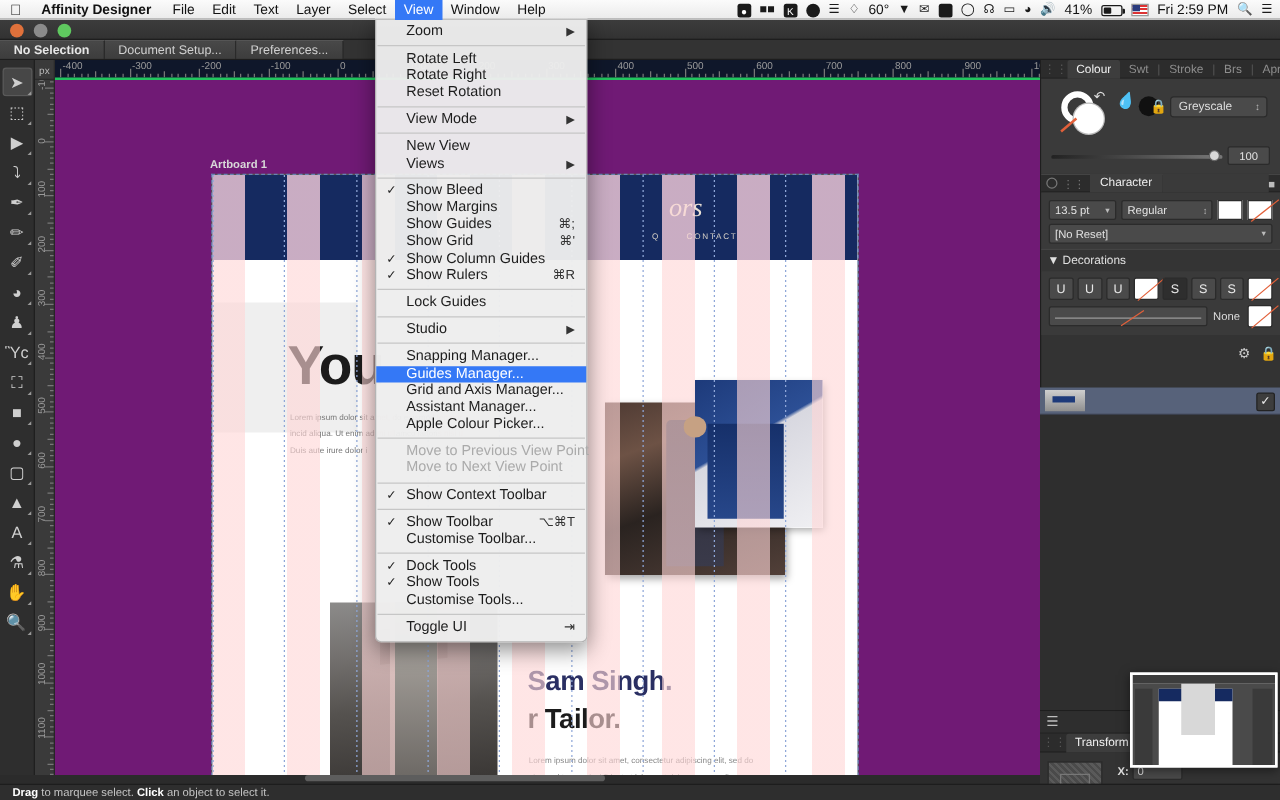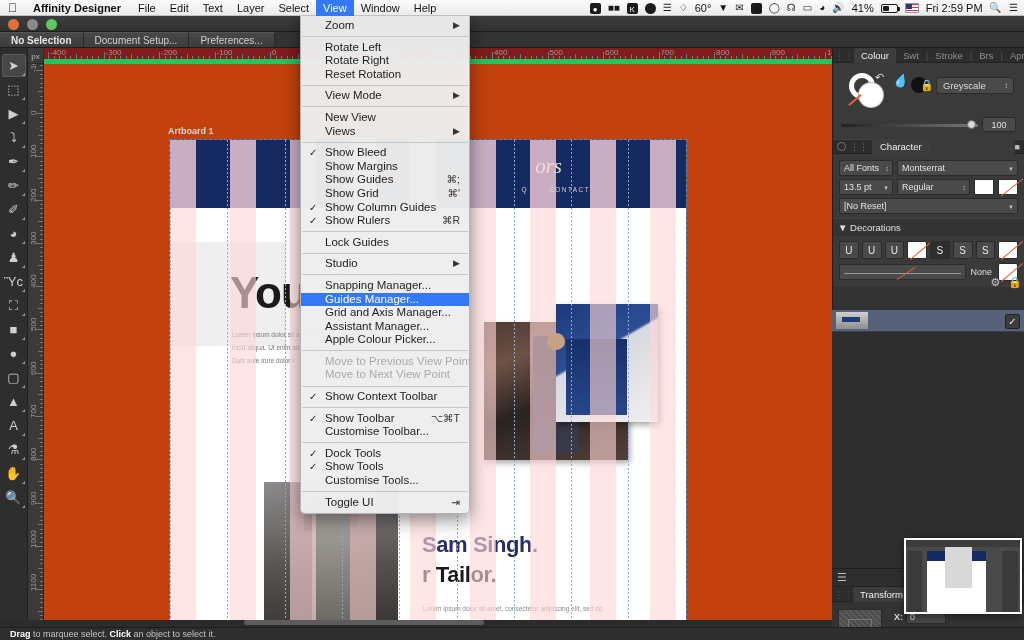--- a/index.html
+++ b/index.html
@@ -63,41 +63,41 @@
     background:linear-gradient(#484848,#3d3d3d); border-right:1px solid #2a2a2a;
     border-top:1px solid #555;
   }
   .ctxseg.first { font-weight:bold; color:#e6e6e6;}
 
   
   .ruler-corner { position:absolute; left:28px; top:48px; width:16px; height:16px;
       background:#3a3a3a; color:#bbb; font-size:8px; text-align:center; line-height:17px; z-index:30;
       border-right:1px solid #2b2b2b; border-bottom:1px solid #2b2b2b;}
   .ruler-h { position:absolute; left:44px; top:48px; width:980px; height:16px;
-      background:#7f1d1d; border-bottom:5px solid #22c55e; overflow:hidden; z-index:29;}
+      background:#0f172a; border-bottom:2px solid #22c55e; overflow:hidden; z-index:29;}
   .ruler-v { position:absolute; left:28px; top:64px; width:16px; height:556px;
       background:#3a3a3a; border-right:1px solid #262626; overflow:hidden; z-index:29;}
   .rt { position:absolute; color:#9a9a9a; font-size:8px; }
   .rtick { position:absolute; background:#777; }
 
   
   .toolstrip {
     position:absolute; left:0; top:48px; width:28px; height:572px;
     background:#2e2e2e; border-right:1px solid #1f1f1f; z-index:31;
     padding-top:6px;
   }
   .tool { width:24px; height:23px; margin:0 auto 1px; border-radius:3px;
       display:flex; align-items:center; justify-content:center; position:relative; }
   .tool.sel { background:#474747; box-shadow:inset 0 0 0 1px #5a5a5a;}
   .tool .corner { position:absolute; right:1px; bottom:1px; width:0;height:0;
       border-left:3px solid transparent; border-bottom:3px solid #999;}
 
   
   .canvas { position:absolute; left:44px; top:64px; width:788px; height:556px;
-      background:#c2410c; z-index:10; overflow:hidden;}
+      background:#701a75; z-index:10; overflow:hidden;}
   .artboard-label { position:absolute; left:124px; top:62px; font-size:9px; color:#d8d8d8; font-weight:bold;}
   .artboard { position:absolute; left:126px; top:76px; width:516px; height:480px;
       background:#fff; overflow:hidden; box-shadow:0 0 0 1px #555;}
   .ab-header { position:absolute; left:0; top:0; width:100%; height:68px; background:#152a60; }
   .ab-logo { position:absolute; right:124px; top:14px; color:#e8e0d6; font-size:21px;
       font-family:"Liberation Serif", serif; font-style:italic; }
   .ab-nav { position:absolute; right:96px; top:46px; color:#d8d2c8; font-size:6.5px; letter-spacing:1.4px;}
   .ab-nav span { margin-left:18px;}
   .ab-hero { position:absolute; left:60px; top:128px; font-size:44px; font-weight:bold; color:#1b1b1b; letter-spacing:-1px;}
   .ab-body1 { position:absolute; left:62px; top:188px; width:150px; font-size:6.5px; color:#777; line-height:2.0;}
@@ -834,24 +834,20 @@
 
     <div class="panel-hdr">
       <span class="dotbtn"></span>
       <span class="grip">⋮⋮</span>
       <span class="nm">Character</span>
       <span class="fill"></span>
       <span class="menuic">■</span>
     </div>
     <div class="panel-body">
       <div class="fieldrow">
-        <span class="fld stepper" style="width:54px;">All Fonts</span>
-        <span class="fld drop" style="flex:1;">Montserrat</span>
-      </div>
-      <div class="fieldrow">
         <span class="fld drop" style="width:54px;">13.5 pt</span>
         <span class="fld stepper" style="flex:1;">Regular</span>
         <span class="swatch"></span>
         <span class="swatch none"></span>
       </div>
       <div class="fieldrow">
         <span class="fld drop" style="flex:1;">[No Reset]</span>
       </div>
       <div class="section-hdr">
         ▼ <span>Decorations</span>

